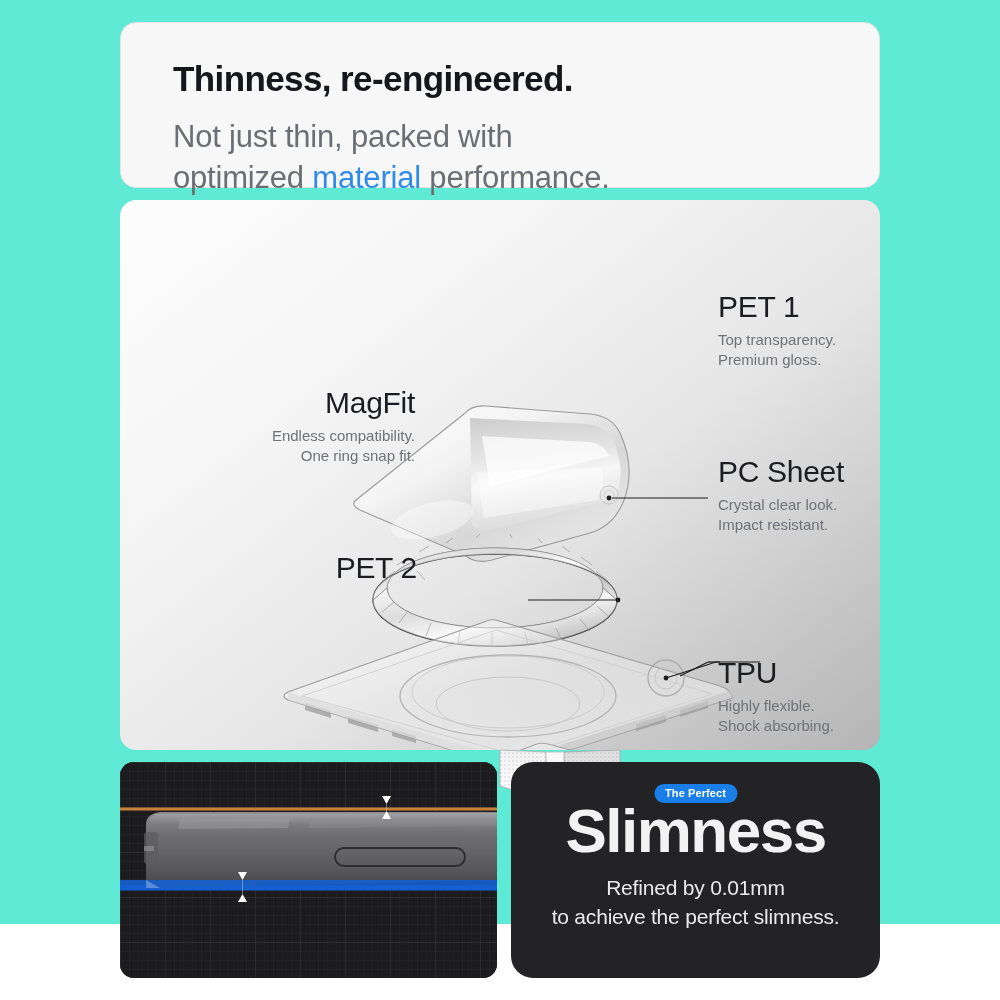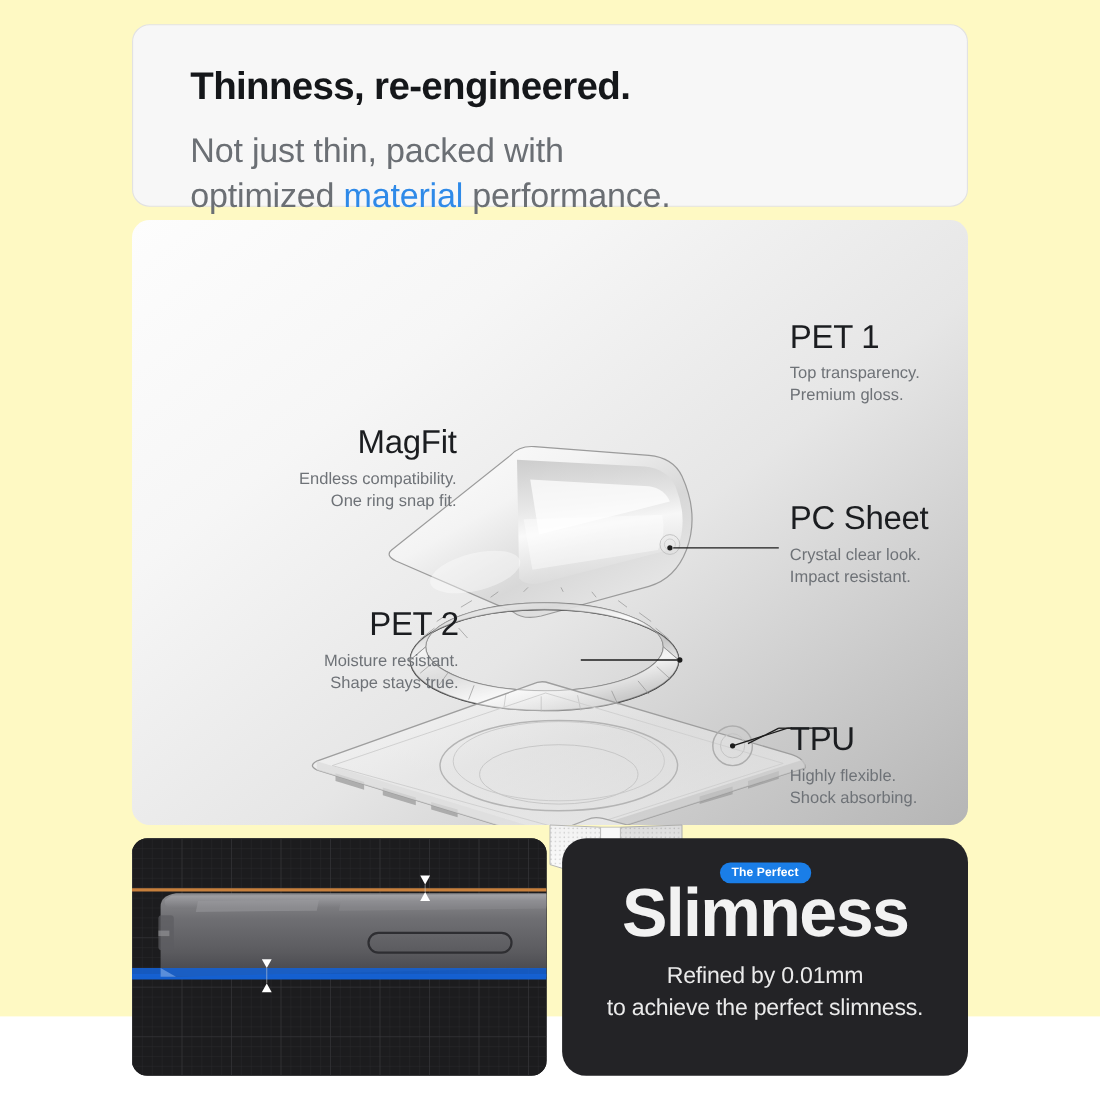--- a/index.html
+++ b/index.html
@@ -3,21 +3,21 @@
 <meta charset="utf-8">
 <title>Thinness, re-engineered</title>
 <style>
   html,body{margin:0;padding:0;background:#ffffff;}
   body{
     width:1000px;height:1000px;
     font-family:"Liberation Sans","DejaVu Sans",sans-serif;
     -webkit-font-smoothing:antialiased;
     overflow:hidden;
   }
-  #page{position:relative;width:1000px;height:924px;background:#fef9c3;}
+  #page{position:relative;width:1000px;height:924px;background:#5eead4;}
 
   
   .header-card{
     position:absolute;left:120px;top:22px;width:760px;height:166px;
     background:#f7f7f7;border:1px solid #e2e2e2;border-radius:16px;
     box-sizing:border-box;
   }
   .header-title{
     position:absolute;left:52px;top:36px;
     font-size:35px;font-weight:bold;color:#15171a;letter-spacing:-0.6px;
@@ -306,24 +306,20 @@
   <div class="callout right co-pcsheet">
     <div class="c-title">PC Sheet</div>
     <div class="c-desc">
       <span>Crystal clear look.</span><br>
       <span>Impact resistant.</span>
     </div>
   </div>
 
   <div class="callout left co-pet2">
     <div class="c-title">PET 2</div>
-    <div class="c-desc">
-      <span>Moisture resistant.</span><br>
-      <span>Shape stays true.</span>
-    </div>
   </div>
 
   <div class="callout right co-tpu">
     <div class="c-title">TPU</div>
     <div class="c-desc">
       <span>Highly flexible.</span><br>
       <span>Shock absorbing.</span>
     </div>
   </div>
 

